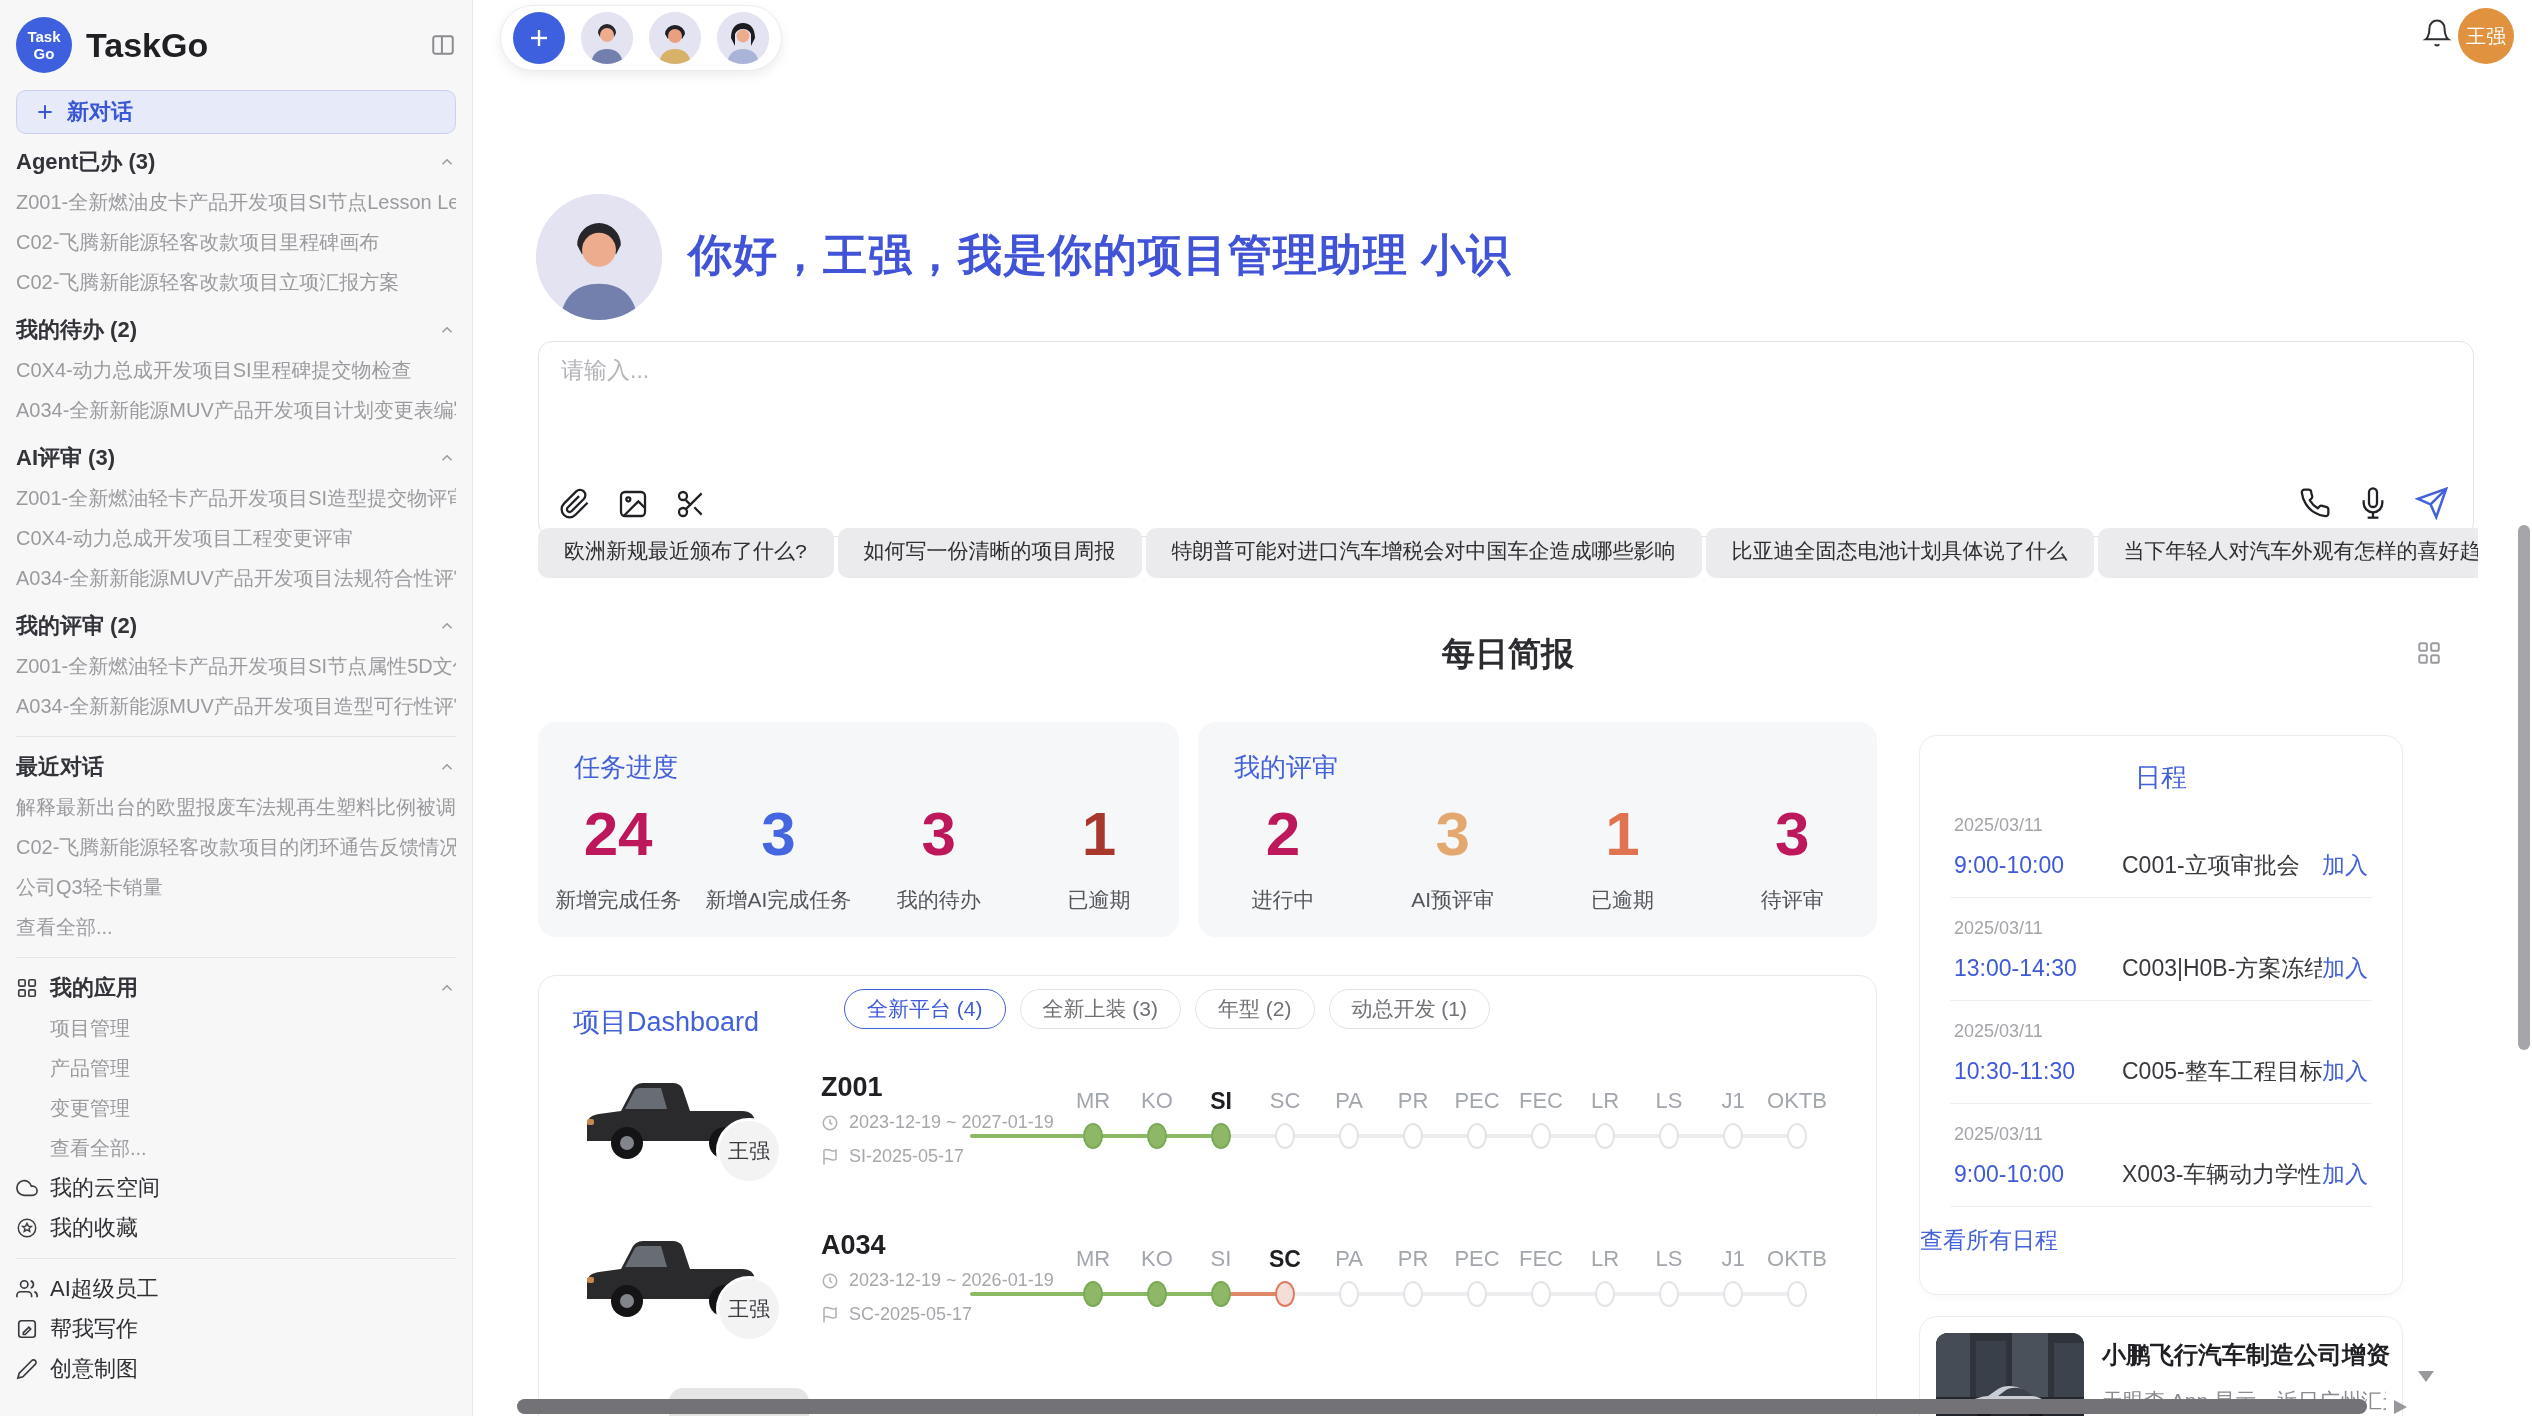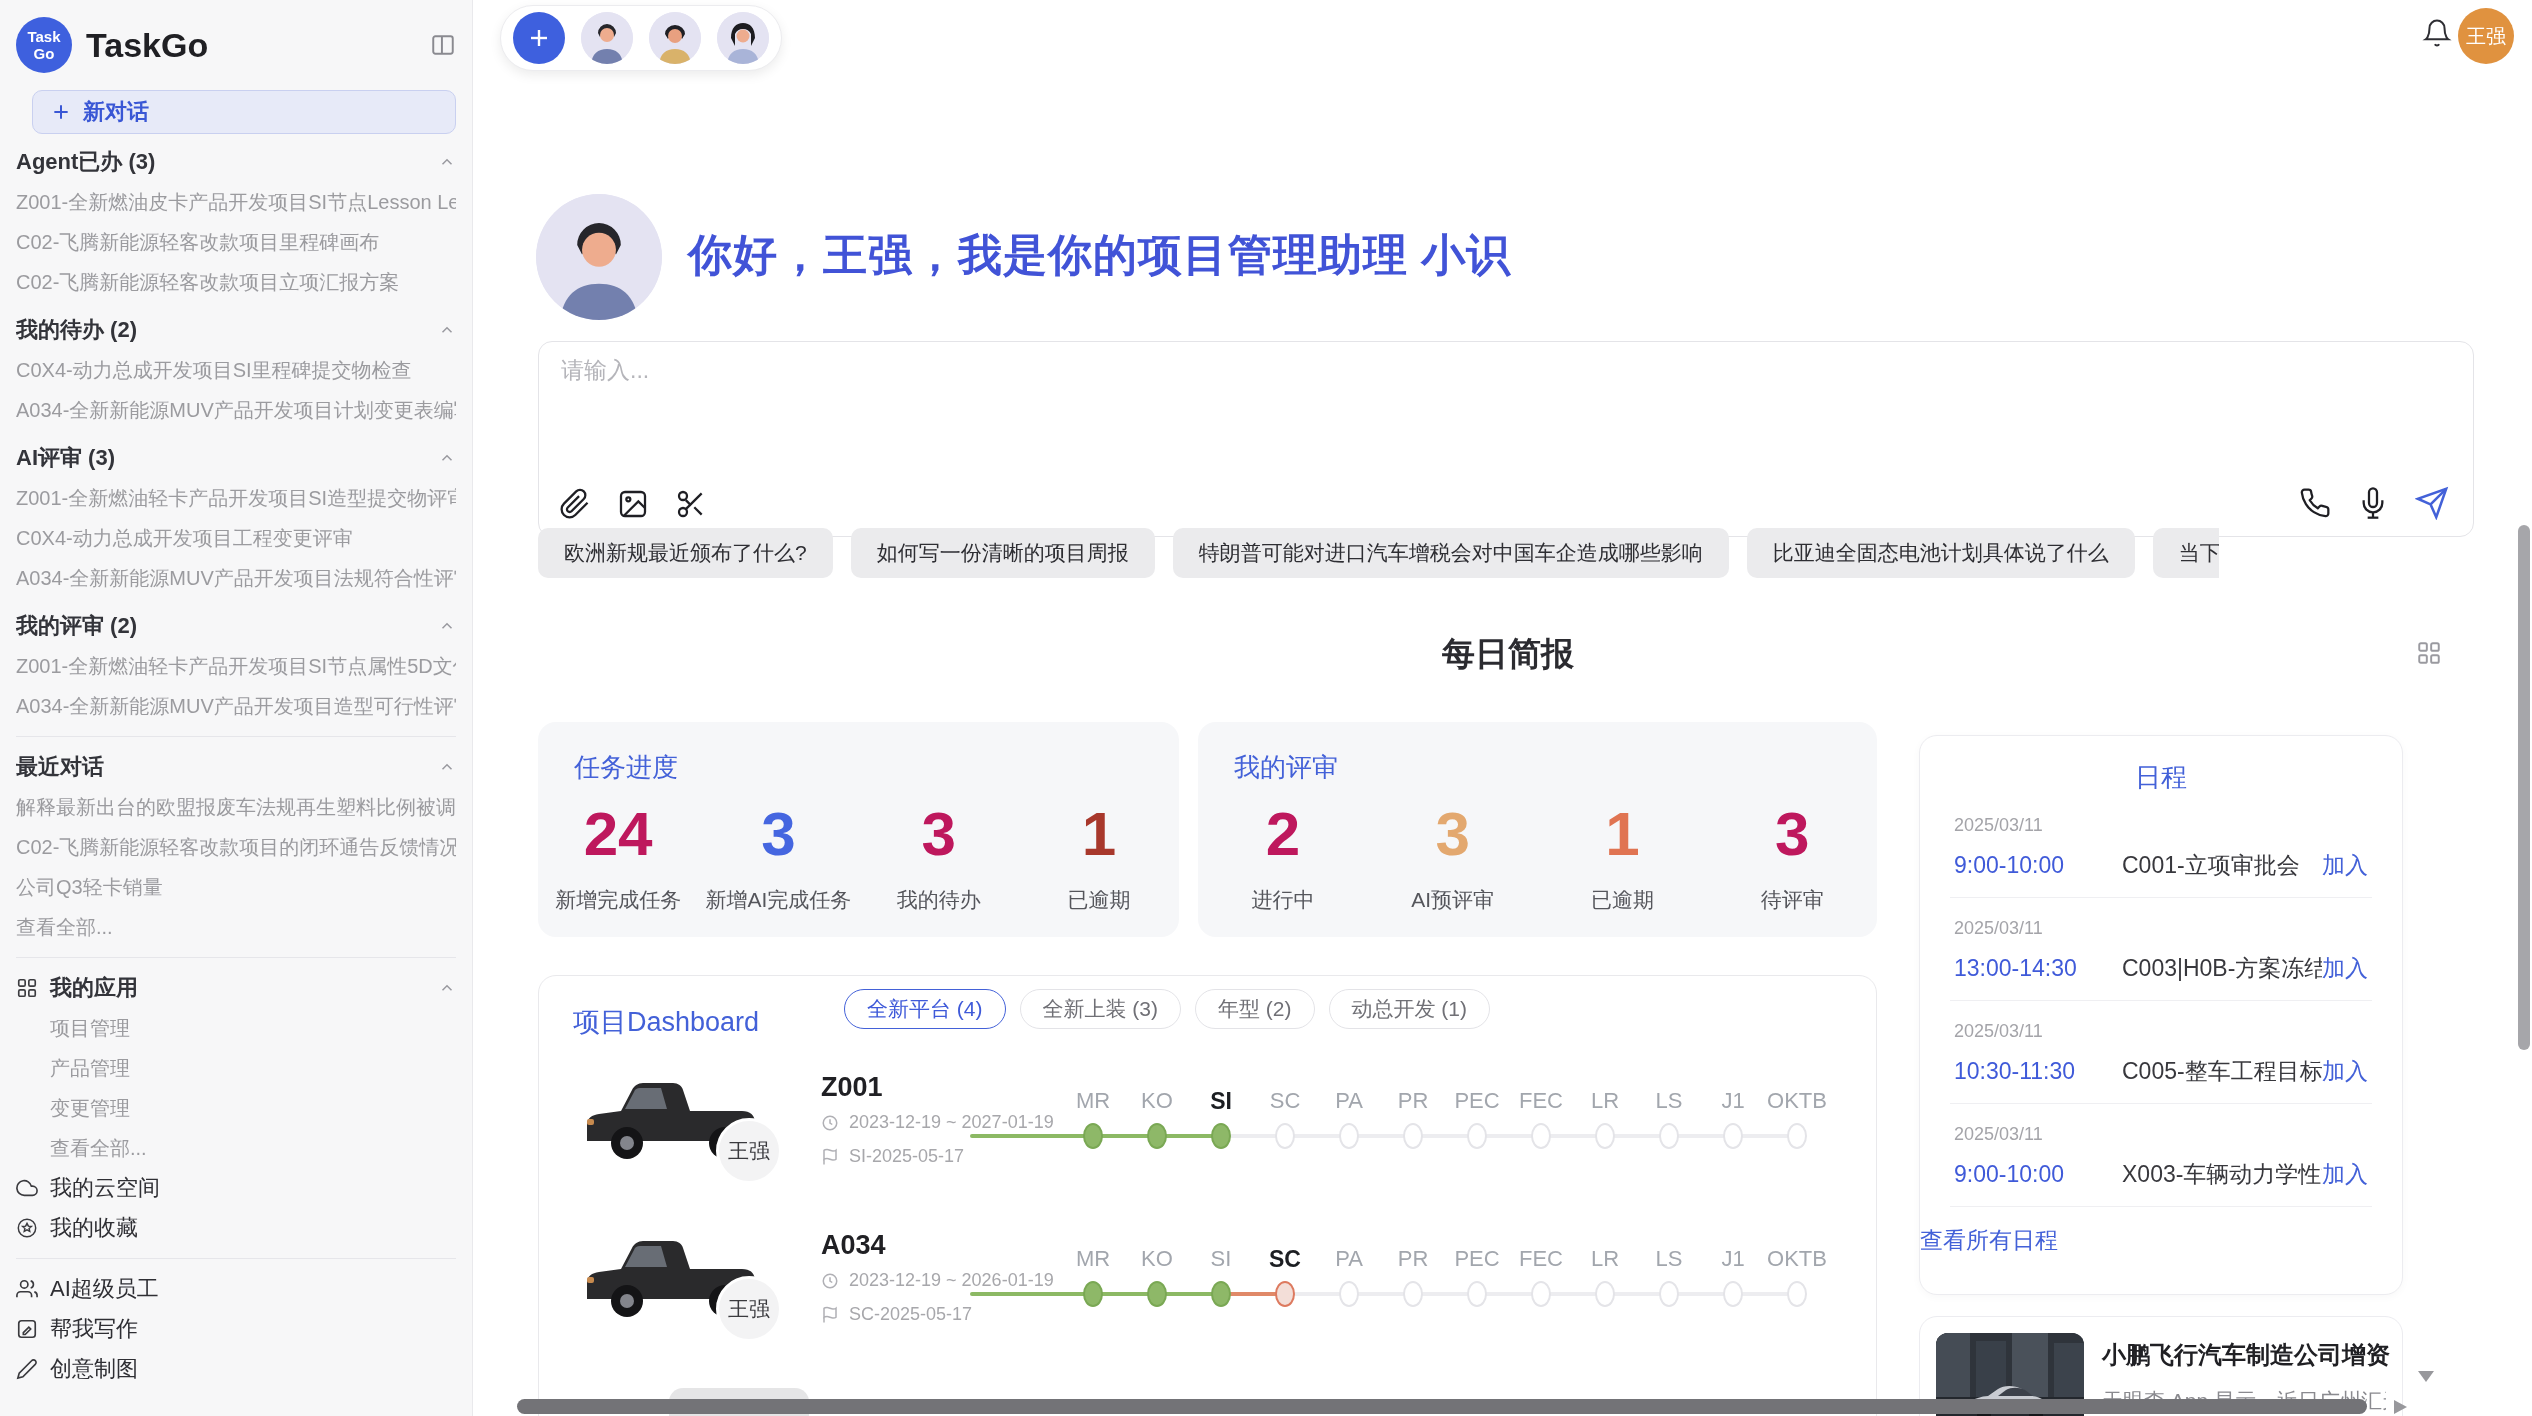--- a/index.html
+++ b/index.html
@@ -10,21 +10,21 @@
   svg{display:block;}
 
   
   .sidebar{position:absolute;left:0;top:0;width:473px;height:1416px;background:#f7f7f8;
            border-right:1px solid #e9e9ec;padding:0 16px;overflow:hidden;}
   .sb-top{height:90px;display:flex;align-items:center;gap:14px;}
   .logo{width:56px;height:56px;border-radius:50%;background:#3e60de;color:#fff;display:flex;
         flex-direction:column;align-items:center;justify-content:center;font-size:15px;line-height:17px;font-weight:600;}
   .app-title{font-size:34px;font-weight:700;color:#202024;flex:1;}
   .newchat{height:44px;border:1px solid #c9d0f0;background:#e7eaf8;border-radius:10px;display:flex;
-           align-items:center;gap:12px;padding:0 18px;color:#3a57d5;font-size:22px;font-weight:600;margin-left:16px;}
+           align-items:center;gap:12px;padding:0 18px;color:#3a57d5;font-size:22px;font-weight:600;}
   .row40{height:40px;display:flex;align-items:center;overflow:hidden;white-space:nowrap;}
   .sec-title{font-size:22px;font-weight:600;color:#33343a;justify-content:space-between;margin-top:8px;}
   .sb-item{font-size:20px;color:#9b9b9f;}
   .sb-sub{padding-left:34px;font-size:20px;color:#9b9b9f;}
   .sb-link{gap:12px;font-size:22px;color:#2f2f34;}
   .sb-div{height:1px;background:#e6e6ea;margin:10px 0;}
   .chev{flex:none;}
 
   
   .top-pill{left:500px;top:5px;height:66px;display:flex;align-items:center;gap:16px;padding:0 12px;
@@ -37,21 +37,21 @@
 
   
   .greet-avatar{left:536px;top:194px;width:126px;height:126px;border-radius:50%;overflow:hidden;background:#e4e3f2;}
   .greet-text{left:688px;top:226px;font-size:44px;font-weight:700;color:#4153d7;letter-spacing:1px;}
   .input-card{left:538px;top:341px;width:1936px;height:196px;border:1px solid #e4e4e8;border-radius:14px;background:#fff;}
   .input-card input{position:absolute;left:20px;top:14px;width:1200px;border:none;outline:none;font-size:23px;
                     color:#2e2e33;background:transparent;font-family:inherit;}
   .input-card input::placeholder{color:#b5b5ba;}
   .tool-row{position:absolute;bottom:16px;display:flex;gap:26px;align-items:center;}
 
-  .chips{left:538px;top:528px;width:1681px;height:50px;display:flex;gap:18px;overflow:hidden;}
+  .chips{left:538px;top:528px;width:1940px;height:50px;display:flex;gap:4px;overflow:hidden;font-family:Liberation Mono, monospace;}
   .chip{flex:none;height:50px;line-height:50px;padding:0 26px;background:#ebebed;border-radius:10px;
         font-size:21px;color:#2e2e33;white-space:nowrap;}
 
   .briefing-title{left:538px;top:632px;width:1940px;text-align:center;font-size:33px;font-weight:700;color:#2b2b30;}
 
   
   .stat-card{top:722px;height:215px;background:#f6f7f9;border-radius:18px;}
   .stat-title{position:absolute;left:36px;top:28px;font-size:26px;color:#4361d8;}
   .stat-row{position:absolute;left:0;right:0;top:80px;display:flex;}
   .stat-col{flex:1;text-align:center;}

